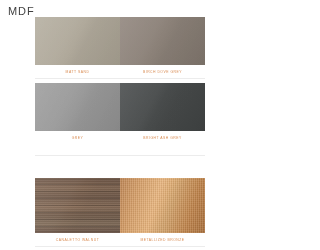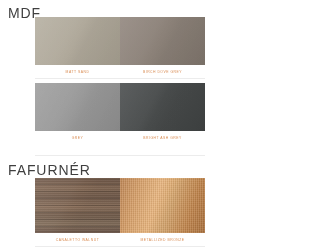--- a/index.html
+++ b/index.html
@@ -18,21 +18,21 @@
   .sheet {
     position: absolute;
     inset: 0;
     background: #ffffff;
   }
 
   
   .section-title {
     position: absolute;
     left: 8px;
-    font-size: 14px;
+    font-size: 11px;
     letter-spacing: 0.9px;
     color: #3f3f3f;
     font-weight: 400;
     white-space: nowrap;
   }
   #title-mdf { top: 5px; }
   #title-veneer { top: 162px; }
 
   
   .group {
@@ -187,21 +187,20 @@
       </div>
     </div>
     <div class="label-row">
       <div class="swatch-label">GREY</div>
       <div class="swatch-label">BRIGHT ASH GREY</div>
     </div>
   </div>
 
   <div class="hairline" id="hair-2"></div>
 
-  <div class="section-title" id="title-veneer">FAFURNÉR</div>
 
   <div class="group" id="group-3">
     <div class="swatch-row">
       <div class="swatch walnut">
         <div class="sheen"></div>
       </div>
       <div class="swatch bronze">
         <div class="sheen"></div>
       </div>
     </div>

